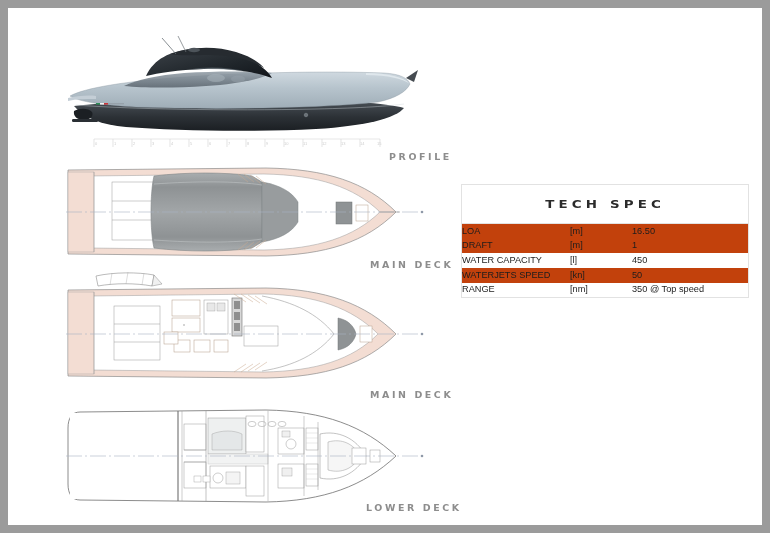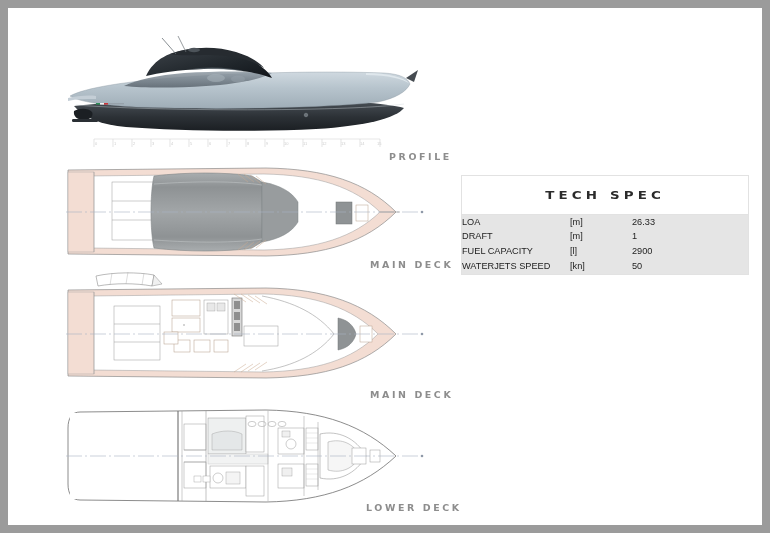--- a/index.html
+++ b/index.html
@@ -48,21 +48,21 @@
     font-weight: 600;
     white-space: nowrap;
     transform: scaleX(1.18);
     transform-origin: left center;
   }
 
   
   #techspec {
     position: absolute;
     left: 453px;
-    top: 167px;
+    top: 176px;
     width: 288px;
     background: #ffffff;
     border: 1px solid #e2e2e2;
     box-sizing: border-box;
   }
   #techspec-head {
     height: 38px;
     border-bottom: 1px solid #e2e2e2;
     display: flex;
     align-items: center;
@@ -76,21 +76,21 @@
     letter-spacing: 3.4px;
     color: #2b2b2b;
     transform: scaleX(1.22);
   }
   table.spec {
     width: 100%;
     border-collapse: collapse;
     font-size: 9.2px;
     color: #1d1d1d;
   }
-  table.spec tr.odd  { background: #e5e5e5; }
+  table.spec tr.odd  { background: #c2410c; }
   table.spec tr.even { background: #ffffff; }
   table.spec td {
     padding: 1.6px 0 1.6px 0;
     line-height: 11.5px;
     vertical-align: middle;
     white-space: nowrap;
   }
   td.c-label { width: 108px; padding-left: 10px; }
   td.c-unit  { width: 62px; }
   td.c-value { }
@@ -456,35 +456,40 @@
 
     <div id="techspec">
       <div id="techspec-head">
         <span id="techspec-title">TECH SPEC</span>
       </div>
       <table class="spec">
         <tbody id="spec-body">
             <tr class="odd">
               <td class="c-label">LOA</td>
               <td class="c-unit">[m]</td>
-              <td class="c-value">26.33</td>
+              <td class="c-value">16.50</td>
             </tr>
             <tr class="odd">
               <td class="c-label">DRAFT</td>
               <td class="c-unit">[m]</td>
               <td class="c-value">1</td>
             </tr>
-            <tr class="odd">
-              <td class="c-label">FUEL CAPACITY</td>
+            <tr class="even">
+              <td class="c-label">WATER CAPACITY</td>
               <td class="c-unit">[l]</td>
-              <td class="c-value">2900</td>
+              <td class="c-value">450</td>
             </tr>
             <tr class="odd">
               <td class="c-label">WATERJETS SPEED</td>
               <td class="c-unit">[kn]</td>
               <td class="c-value">50</td>
             </tr>
+            <tr class="even">
+              <td class="c-label">RANGE</td>
+              <td class="c-unit">[nm]</td>
+              <td class="c-value">350 @ Top speed</td>
+            </tr>
           </tbody>
       </table>
     </div>
 
   </div>
 </div>
 
 </body></html>

